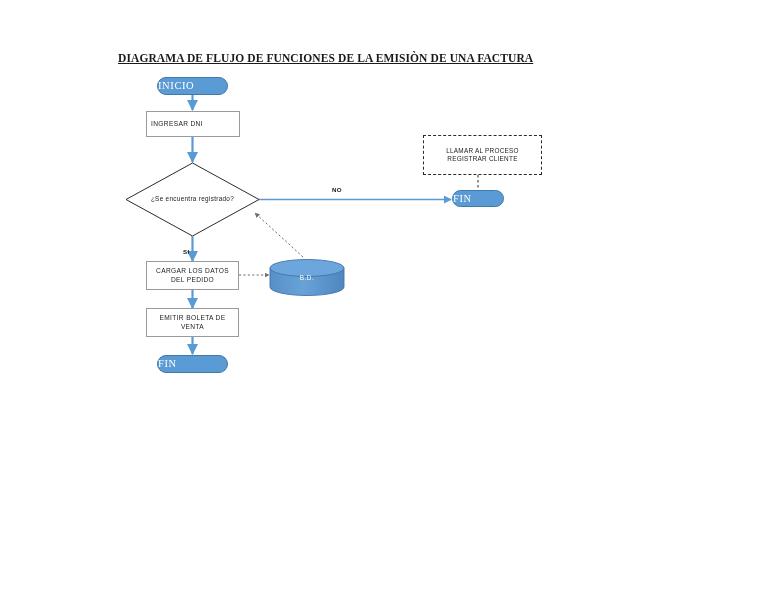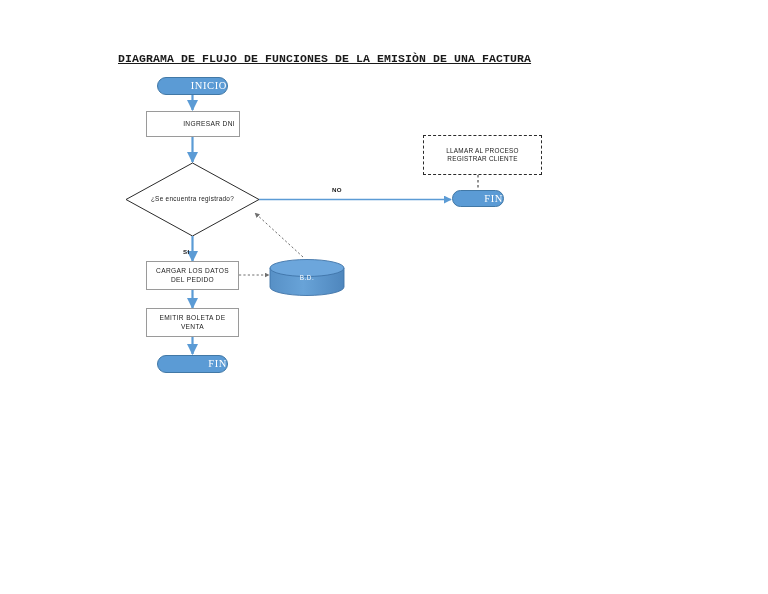--- a/index.html
+++ b/index.html
@@ -23,28 +23,28 @@
   .diagram-title {
     position: absolute;
     left: 118px;
     top: 52px;
     font-size: 11.5px;
     font-weight: bold;
     color: #1a1a1a;
     letter-spacing: 0.1px;
     text-decoration: underline;
     white-space: nowrap;
-    font-family: Liberation Mono, monospace;
+    font-family: Liberation Serif, serif;
   }
   .node {
     position: absolute;
     box-sizing: border-box;
     display: flex;
     align-items: center;
-    justify-content: flex-end;
+    justify-content: flex-start;
     text-align: center;
     line-height: 1.25;
   }
   .terminator {
     background: #5B9BD5;
     border: 1px solid #4178A6;
     border-radius: 9px;
     color: #ffffff;
     font-size: 10.5px;
     letter-spacing: 0.6px;

